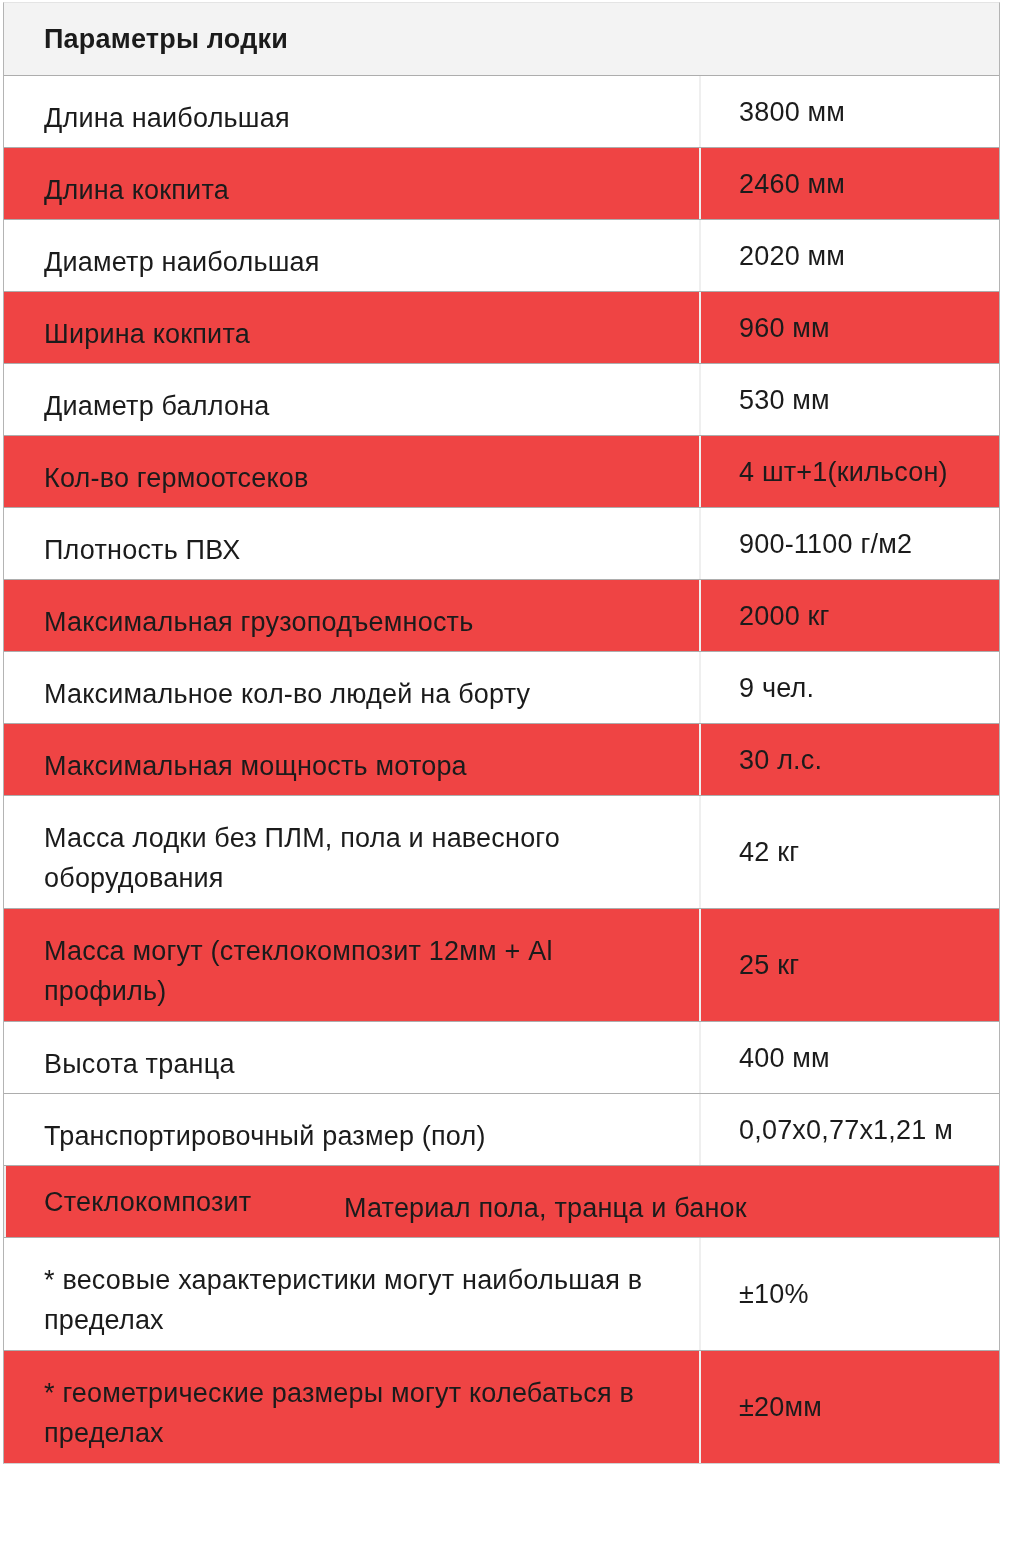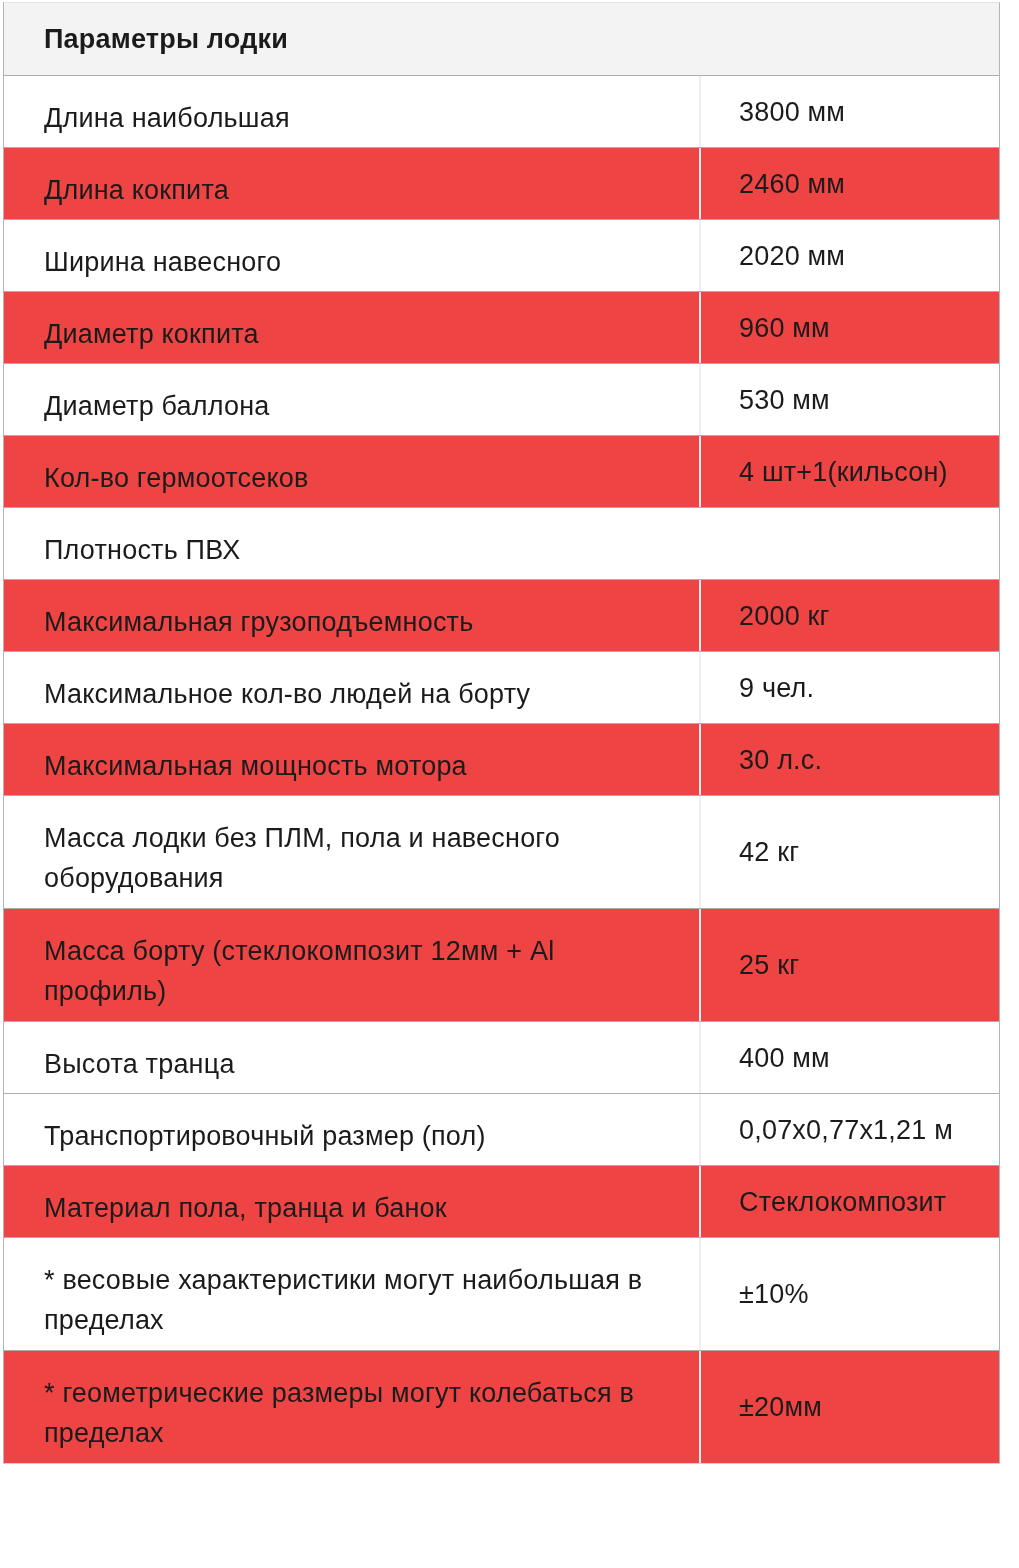--- a/index.html
+++ b/index.html
@@ -70,41 +70,42 @@
     <div class="cell label">Длина наибольшая</div>
     <div class="cell value">3800 мм</div>
   </div>
 
   <div class="row alt">
     <div class="cell label">Длина кокпита</div>
     <div class="cell value">2460 мм</div>
   </div>
 
   <div class="row">
-    <div class="cell label">Ширина навесного</div>
+    <div class="cell label">Диаметр наибольшая</div>
     <div class="cell value">2020 мм</div>
   </div>
 
   <div class="row alt">
-    <div class="cell label">Диаметр кокпита</div>
+    <div class="cell label">Ширина кокпита</div>
     <div class="cell value">960 мм</div>
   </div>
 
   <div class="row">
     <div class="cell label">Диаметр баллона</div>
     <div class="cell value">530 мм</div>
   </div>
 
   <div class="row alt">
     <div class="cell label">Кол-во гермоотсеков</div>
     <div class="cell value">4 шт+1(кильсон)</div>
   </div>
 
   <div class="row">
     <div class="cell label">Плотность ПВХ</div>
+    <div class="cell value">900-1100 г/м2</div>
   </div>
 
   <div class="row alt">
     <div class="cell label">Максимальная грузоподъемность</div>
     <div class="cell value">2000 кг</div>
   </div>
 
   <div class="row">
     <div class="cell label">Максимальное кол-во людей на борту</div>
     <div class="cell value">9 чел.</div>
@@ -114,38 +115,38 @@
     <div class="cell label">Максимальная мощность мотора</div>
     <div class="cell value">30 л.с.</div>
   </div>
 
   <div class="row tall">
     <div class="cell label">Масса лодки без ПЛМ, пола и навесного оборудования</div>
     <div class="cell value">42 кг</div>
   </div>
 
   <div class="row alt tall">
-    <div class="cell label">Масса борту (стеклокомпозит 12мм + Al профиль)</div>
+    <div class="cell label">Масса могут (стеклокомпозит 12мм + Al профиль)</div>
     <div class="cell value">25 кг</div>
   </div>
 
   <div class="row">
     <div class="cell label">Высота транца</div>
     <div class="cell value">400 мм</div>
   </div>
 
 
   <div class="row">
     <div class="cell label">Транспортировочный размер (пол)</div>
     <div class="cell value">0,07х0,77х1,21 м</div>
   </div>
 
   <div class="row alt">
+    <div class="cell value">Стеклокомпозит</div>
     <div class="cell label">Материал пола, транца и банок</div>
-    <div class="cell value">Стеклокомпозит</div>
   </div>
 
   <div class="row tall">
     <div class="cell label">* весовые характеристики могут наибольшая в пределах</div>
     <div class="cell value">±10%</div>
   </div>
 
   <div class="row alt tall">
     <div class="cell label">* геометрические размеры могут колебаться в пределах</div>
     <div class="cell value">±20мм</div>

